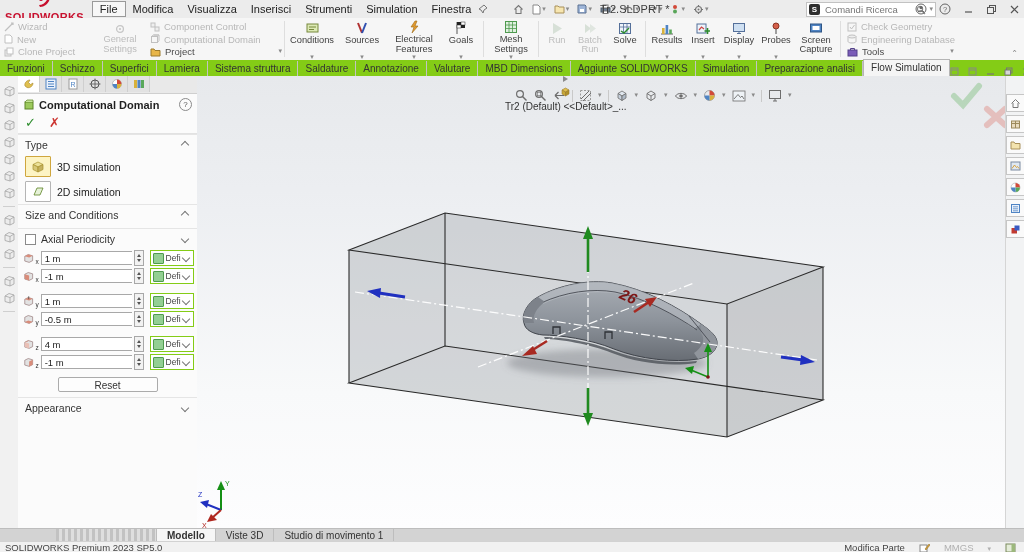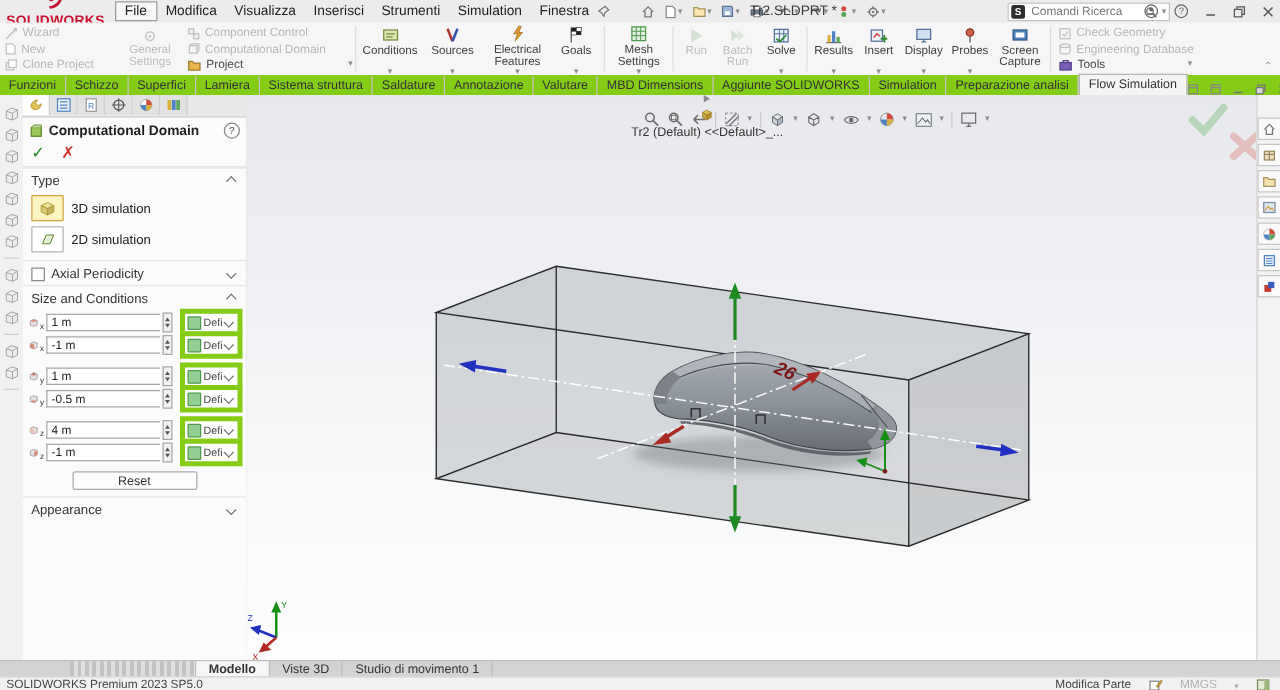--- a/index.html
+++ b/index.html
@@ -77,21 +77,21 @@
   .optbtn.sel{background:#fdf4c4;border-color:#cfa63e;}
   .cbx{width:9px;height:9px;border:1px solid #8a8a8a;background:#fff;}
   .szrow{display:flex;align-items:center;gap:2px;padding:0 3px 0 5px;height:16px;margin-top:2px;}
   .szrow.gapup{margin-top:9px;}
   .szin{width:84px;height:12px;font-size:9.5px;color:#222;border:1px solid #a8a8a8;border-right:none;
         padding:0 3px;font-family:"Liberation Sans",sans-serif;outline:none;background:#fff;}
   .spin{width:9px;height:14px;border:1px solid #a8a8a8;background:#f2f2f2;display:flex;flex-direction:column;
         align-items:center;justify-content:space-evenly;}
   .sup{width:0;height:0;border-left:2.5px solid transparent;border-right:2.5px solid transparent;border-bottom:3px solid #555;}
   .sdn{width:0;height:0;border-left:2.5px solid transparent;border-right:2.5px solid transparent;border-top:3px solid #555;}
-  .combo{width:44px;height:14px;border:4px solid #84cc16;background:#fff;display:flex;align-items:center;
+  .combo{width:44px;height:14px;border:1px solid #84cc16;background:#fff;display:flex;align-items:center;
          gap:2px;font-size:8.5px;color:#444;padding:0 2px;margin-left:4px;}
   .chip{width:9px;height:9px;background:#93cf93;border:1px solid #4f9a4f;border-radius:1px;}
   .resetbtn{display:block;margin:7px auto 5px;width:100px;height:15px;border:1px solid #ababab;background:#fdfdfd;
             font-size:10px;color:#333;text-align:center;line-height:14px;border-radius:2px;}
   .axislbl{font-size:6.5px;color:#333;margin-left:-1px;align-self:flex-end;padding-bottom:1px;}
 
   
   .viewport{left:197px;top:76px;width:808px;height:452px;
             background:linear-gradient(180deg,#e7e9ec 0%,#edeff2 30%,#f8f9fa 70%,#fdfdfe 100%);}
   .vtree{position:absolute;left:308px;top:0px;display:flex;align-items:center;gap:4px;font-size:10px;color:#333;flex-direction:column;}
@@ -608,29 +608,29 @@
     </div>
     <div class="opt">
       <span class="optbtn">
         <svg width="14" height="13" viewBox="0 0 14 13">
             <path d="M3 10 L6 3 L12 3 L9 10 Z" fill="#e6f2d8" stroke="#5d8426" stroke-width=".8"></path>
           </svg>
         </span>
       <span>2D simulation</span>
     </div>
 
+    <div class="pmsec">
+      <span>Size and Conditions</span>
+      <span class="chup"></span>
+    </div>
+
     <div class="pmsec" style="margin-top:4px;">
       <span class="cbx" style="margin-right:5px;"></span>
       <span>Axial Periodicity</span>
       <span class="chdn"></span>
-    </div>
-
-    <div class="pmsec">
-      <span>Size and Conditions</span>
-      <span class="chup"></span>
     </div>
 
     <div class="szrow">
       <svg width="13" height="12" viewBox="0 0 13 12">
           <path d="M2 4 L6 2 L11 3.5 V9 L7 11 L2 9.5 Z" fill="#e2e2e2" stroke="#8a6a6a" stroke-width=".7"></path>
           <path d="M6 2 L11 3.5 L7 5.5 L2 4 Z" fill="#d98c7a"></path>
         </svg>
       <span class="axislbl">x</span>
       <input class="szin" value="1 m" style="">
       <span class="spin">

